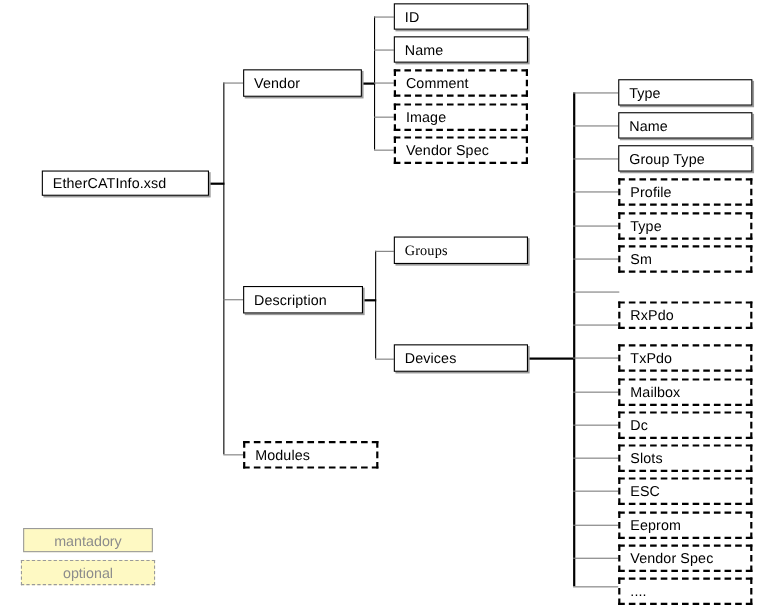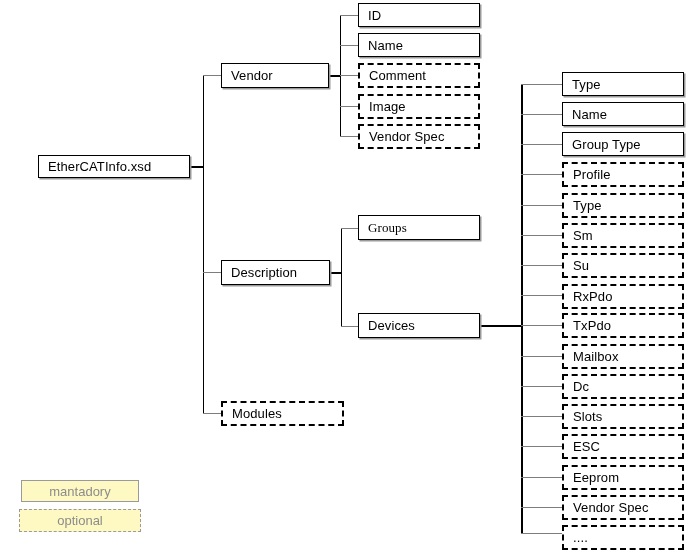--- a/index.html
+++ b/index.html
@@ -137,22 +137,21 @@
 
   <div class="node mandatory" style="left:358px; top:215px; width:122px; height:25px;font-family:Liberation Serif, serif;">Groups</div>
   <div class="node mandatory" style="left:358px; top:313px; width:122px; height:25px;">Devices</div>
 
   <div class="node mandatory" style="left:562px; top:72px; width:122px; height:24px;">Type</div>
   <div class="node mandatory" style="left:562px; top:102px; width:122px; height:24px;">Name</div>
   <div class="node mandatory" style="left:562px; top:132px; width:122px; height:24px;">Group Type</div>
   <div class="node optional" style="left:562px; top:162px; width:122px; height:25px;">Profile</div>
   <div class="node optional" style="left:562px; top:193px; width:122px; height:25px;">Type</div>
   <div class="node optional" style="left:562px; top:223px; width:122px; height:25px;">Sm</div>
-  <div class="node optional" style="left:562px; top:253px; width:122px; height:25px;">Su</div>
-  <div class="node optional" style="left:562px; top:284px; width:122px; height:25px;">RxPdo</div>
+  <div class="node optional" style="left:562px; top:274px; width:122px; height:25px;">RxPdo</div>
   <div class="node optional" style="left:562px; top:313px; width:122px; height:25px;">TxPdo</div>
   <div class="node optional" style="left:562px; top:344px; width:122px; height:25px;">Mailbox</div>
   <div class="node optional" style="left:562px; top:374px; width:122px; height:25px;">Dc</div>
   <div class="node optional" style="left:562px; top:404px; width:122px; height:25px;">Slots</div>
   <div class="node optional" style="left:562px; top:434px; width:122px; height:25px;">ESC</div>
   <div class="node optional" style="left:562px; top:465px; width:122px; height:25px;">Eeprom</div>
   <div class="node optional" style="left:562px; top:495px; width:122px; height:25px;">Vendor Spec</div>
   <div class="node optional" style="left:562px; top:525px; width:122px; height:25px;">....</div>
 
   <div class="legend-box mandatory" style="left:21px; top:480px; width:118px; height:22px;">mantadory</div>

